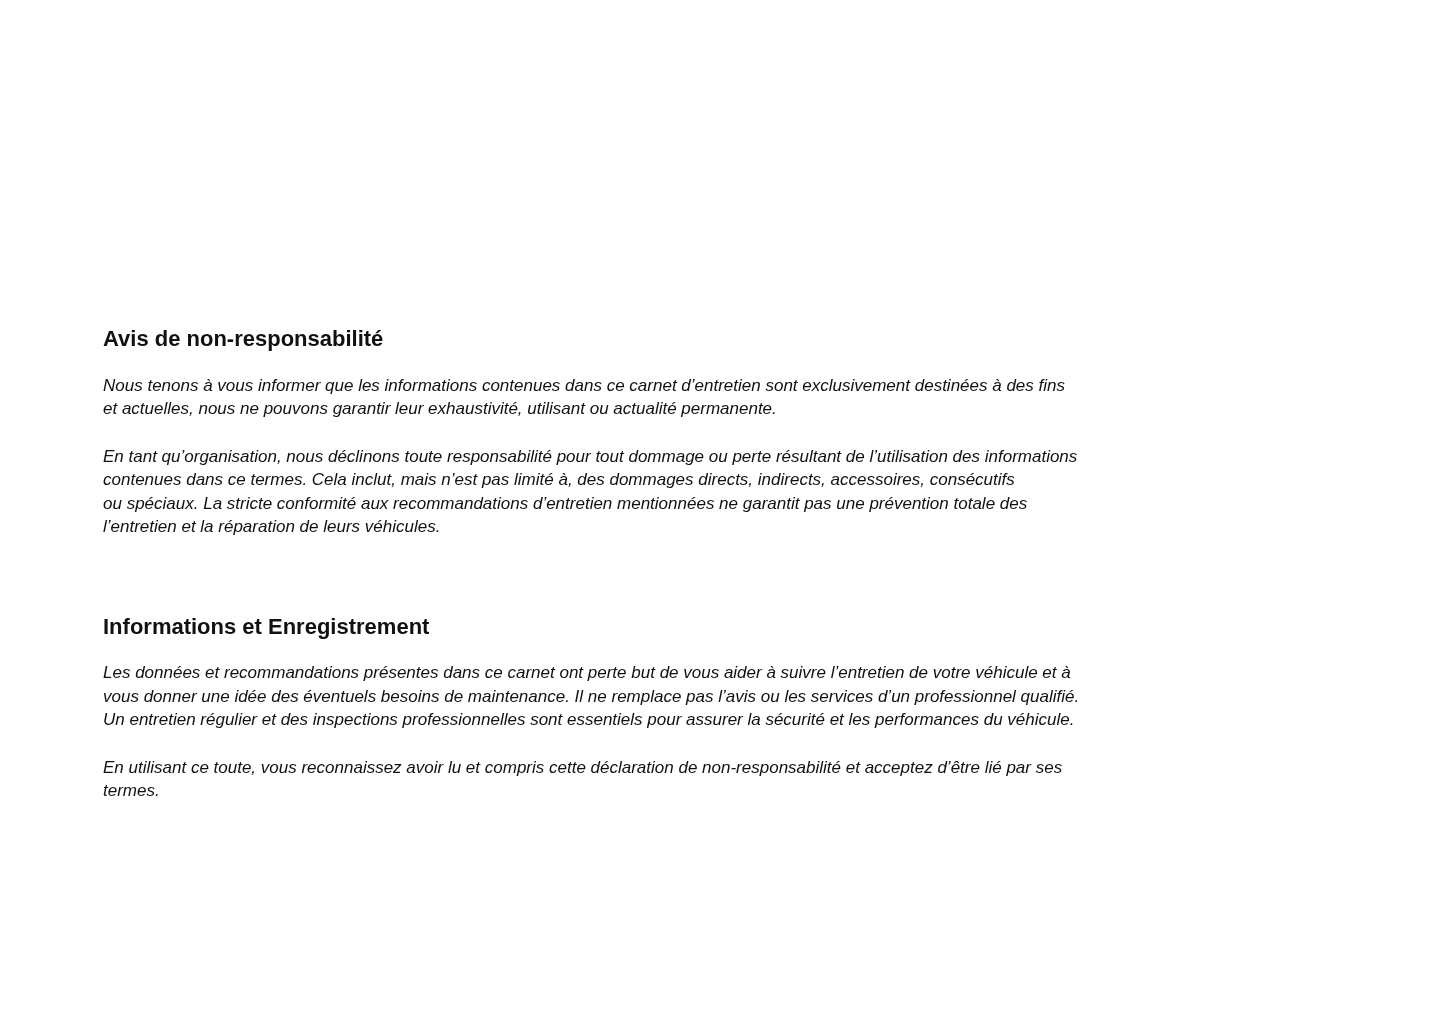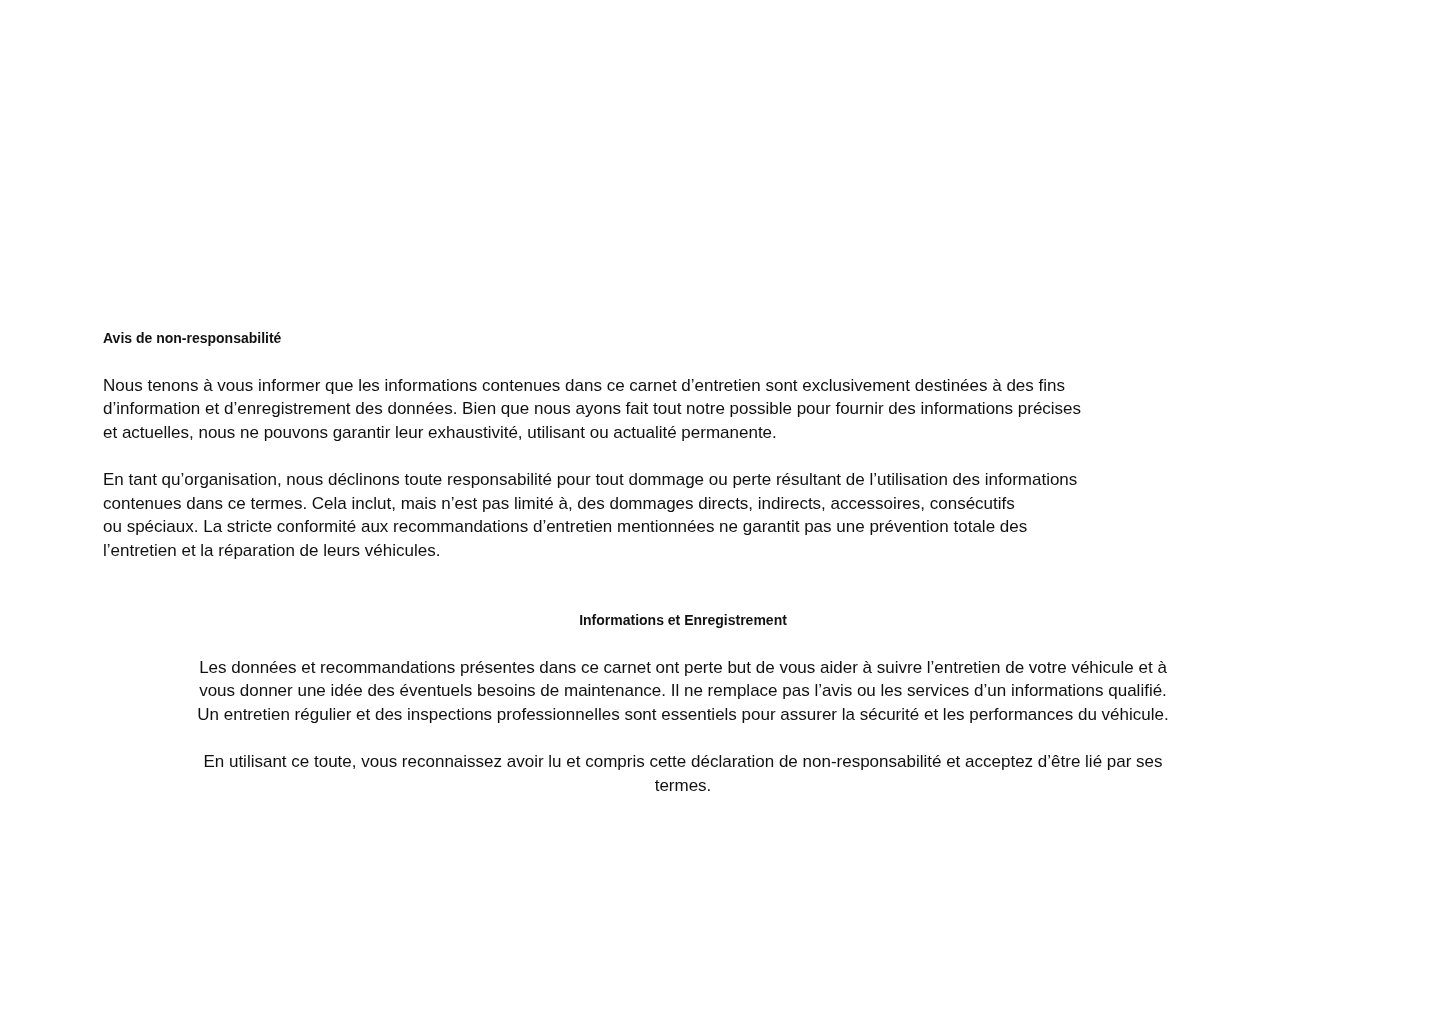--- a/index.html
+++ b/index.html
@@ -22,62 +22,61 @@
   .content {
     position: absolute;
     left: 103px;
     top: 327px;
     width: 1160px;
     color: #111111;
     font-size: 17px;
     line-height: 23.5px;
   }
   .heading {
-    font-size: 14px;
+    font-size: 22px;
     font-weight: bold;
     line-height: 23.5px;
     margin: 0 0 23px 0;
   }
   .para {
     margin: 0 0 24px 0;
+    font-style: italic;
   }
   .para > div {
     white-space: pre;
   }
   .section-info {
-    margin-top: 47px;
-    text-align: center;
+    margin-top: 76px;
   }
 </style>
 </head>
 <body>
 
 <div class="page">
   <div class="content">
 
     <section>
       <h2 class="heading">Avis de non-responsabilité</h2>
       <div class="para">
           <div>Nous tenons à vous informer que les informations contenues dans ce carnet d’entretien sont exclusivement destinées à des fins</div>
-          <div>d’information et d’enregistrement des données. Bien que nous ayons fait tout notre possible pour fournir des informations précises</div>
           <div>et actuelles, nous ne pouvons garantir leur exhaustivité, utilisant ou actualité permanente.</div>
         </div>
       <div class="para">
           <div>En tant qu’organisation, nous déclinons toute responsabilité pour tout dommage ou perte résultant de l’utilisation des informations</div>
           <div>contenues dans ce termes. Cela inclut, mais n’est pas limité à, des dommages directs, indirects, accessoires, consécutifs</div>
           <div>ou spéciaux. La stricte conformité aux recommandations d’entretien mentionnées ne garantit pas une prévention totale des</div>
           <div>l’entretien et la réparation de leurs véhicules.</div>
         </div>
     </section>
 
     <section class="section-info">
       <h2 class="heading">Informations et Enregistrement</h2>
       <div class="para">
           <div>Les données et recommandations présentes dans ce carnet ont perte but de vous aider à suivre l’entretien de votre véhicule et à</div>
-          <div>vous donner une idée des éventuels besoins de maintenance. Il ne remplace pas l’avis ou les services d’un informations qualifié.</div>
+          <div>vous donner une idée des éventuels besoins de maintenance. Il ne remplace pas l’avis ou les services d’un professionnel qualifié.</div>
           <div>Un entretien régulier et des inspections professionnelles sont essentiels pour assurer la sécurité et les performances du véhicule.</div>
         </div>
       <div class="para">
           <div>En utilisant ce toute, vous reconnaissez avoir lu et compris cette déclaration de non-responsabilité et acceptez d’être lié par ses</div>
           <div>termes.</div>
         </div>
     </section>
 
   </div>
 </div>

